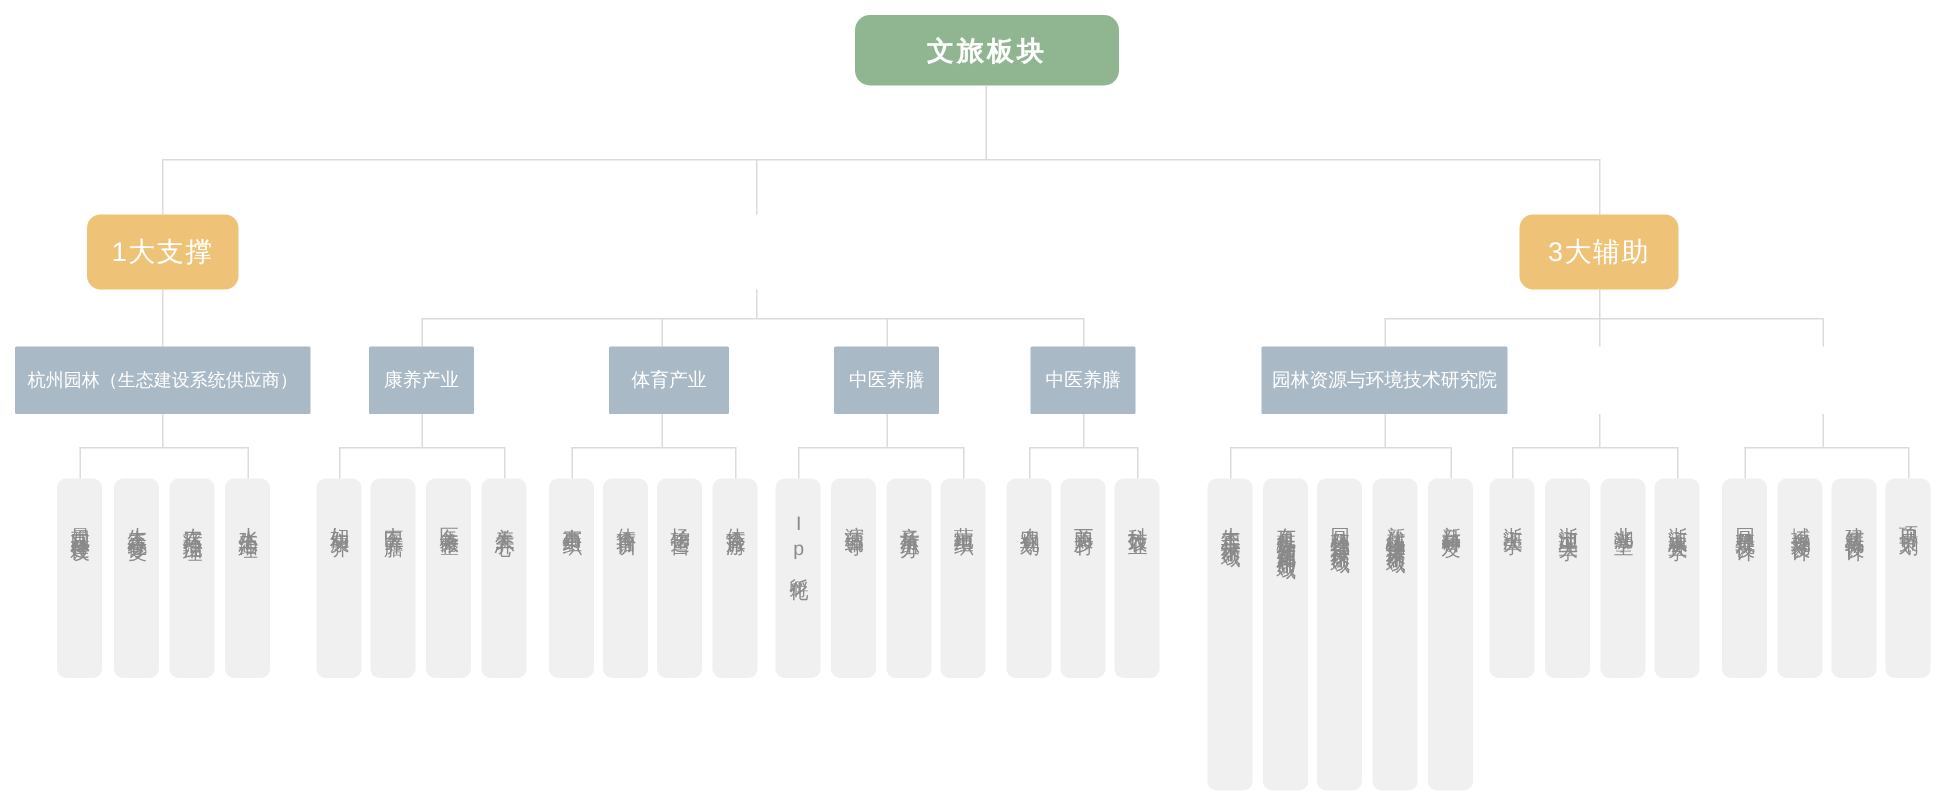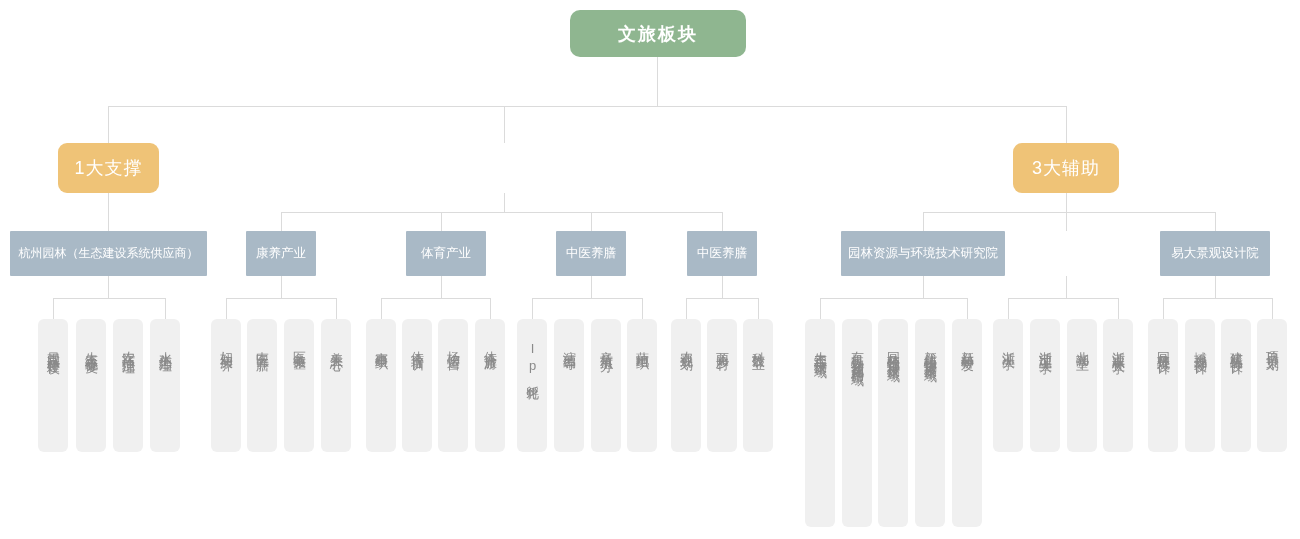--- a/index.html
+++ b/index.html
@@ -54,21 +54,20 @@
   <div class="line v" style="left:923px;top:212px;height:19px;"></div>
   <div class="line v" style="left:1066px;top:212px;height:19px;"></div>
   <div class="line v" style="left:1215px;top:212px;height:19px;"></div>
 
   <div class="node n-blue" style="left:10px;top:231px;width:197px;height:45px;font-size:12px;">杭州园林（生态建设系统供应商）</div>
   <div class="node n-blue" style="left:246px;top:231px;width:70px;height:45px;">康养产业</div>
   <div class="node n-blue" style="left:406px;top:231px;width:80px;height:45px;">体育产业</div>
   <div class="node n-blue" style="left:556px;top:231px;width:70px;height:45px;">中医养膳</div>
   <div class="node n-blue" style="left:687px;top:231px;width:70px;height:45px;">中医养膳</div>
   <div class="node n-blue" style="left:841px;top:231px;width:164px;height:45px;">园林资源与环境技术研究院</div>
-  <div class="node n-blue" style="left:1160px;top:231px;width:110px;height:45px;">易大景观设计院</div>
 
   <div class="line v" style="left:108px;top:276px;height:22px;"></div>
   <div class="line h" style="left:53px;top:298px;width:112px;"></div>
   <div class="line v" style="left:53px;top:298px;height:21px;"></div>
   <div class="line v" style="left:165px;top:298px;height:21px;"></div>
 
   <div class="line v" style="left:281px;top:276px;height:22px;"></div>
   <div class="line h" style="left:226px;top:298px;width:110px;"></div>
   <div class="line v" style="left:226px;top:298px;height:21px;"></div>
   <div class="line v" style="left:336px;top:298px;height:21px;"></div>

